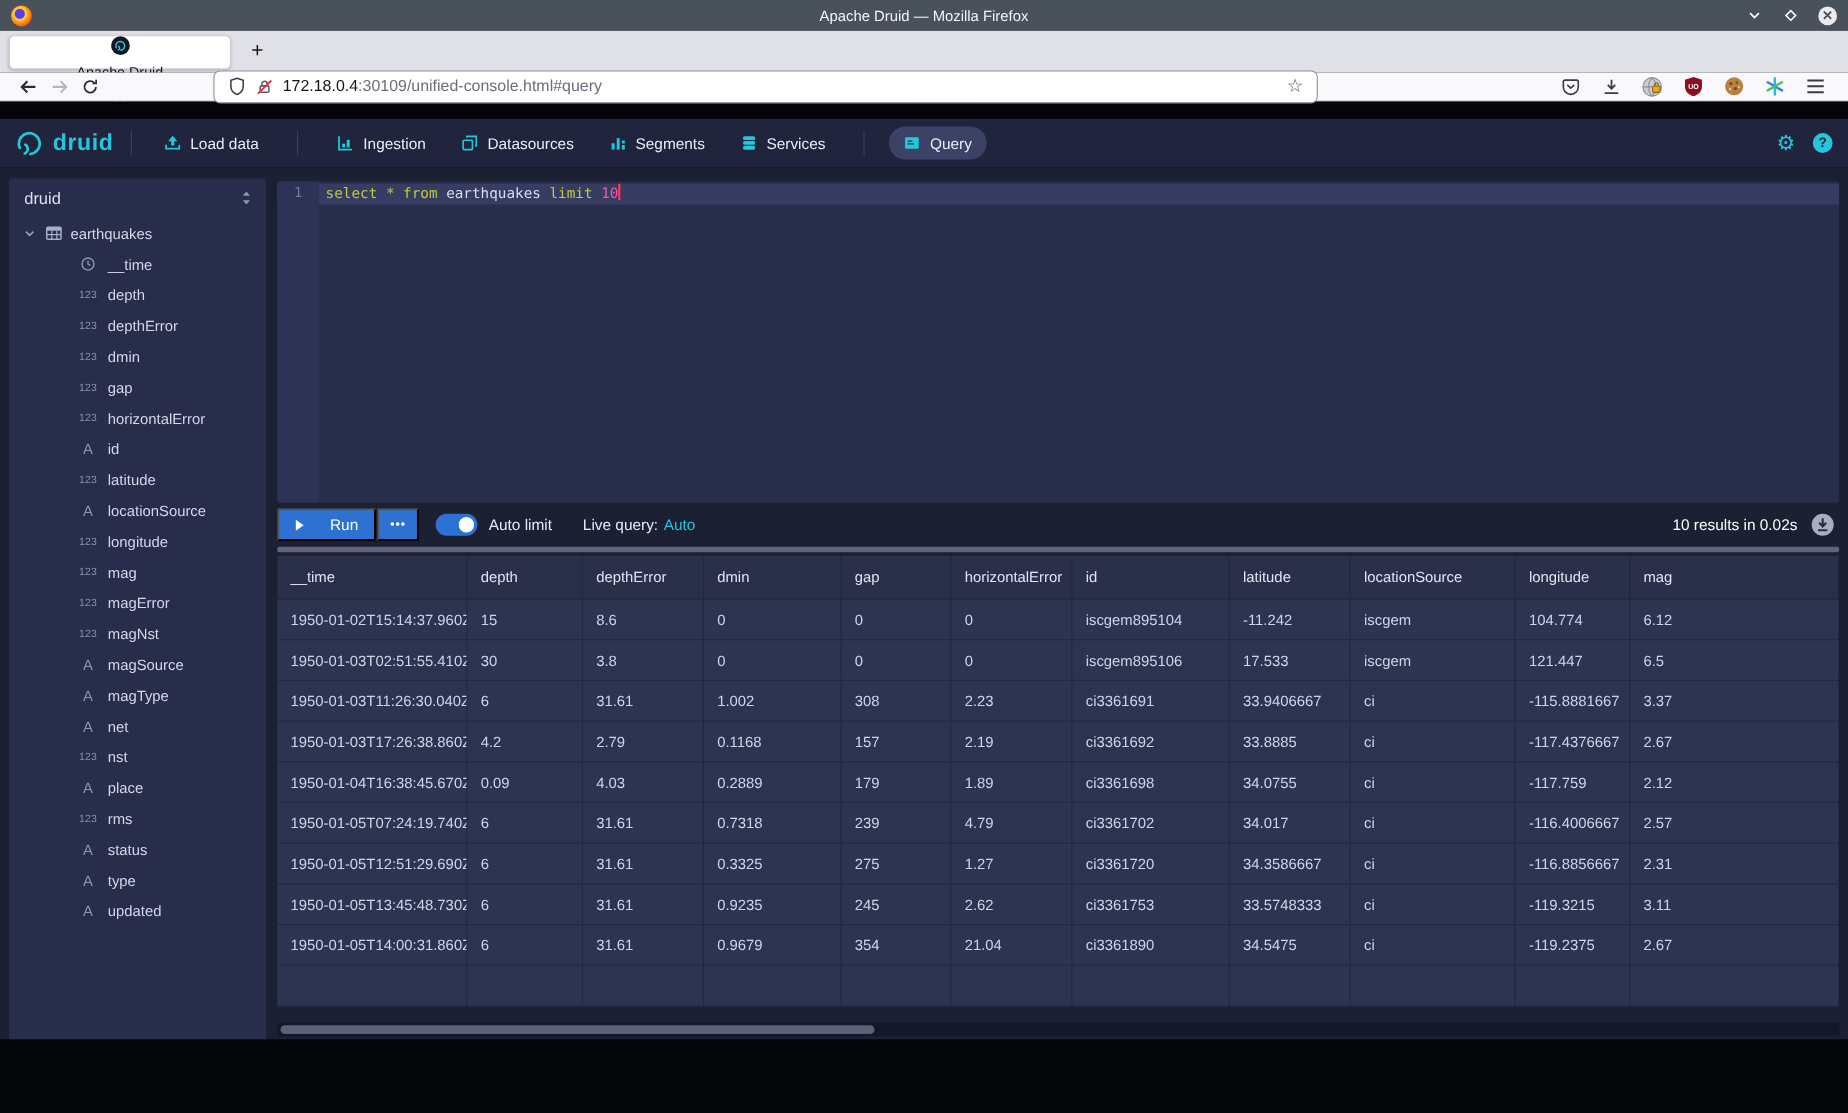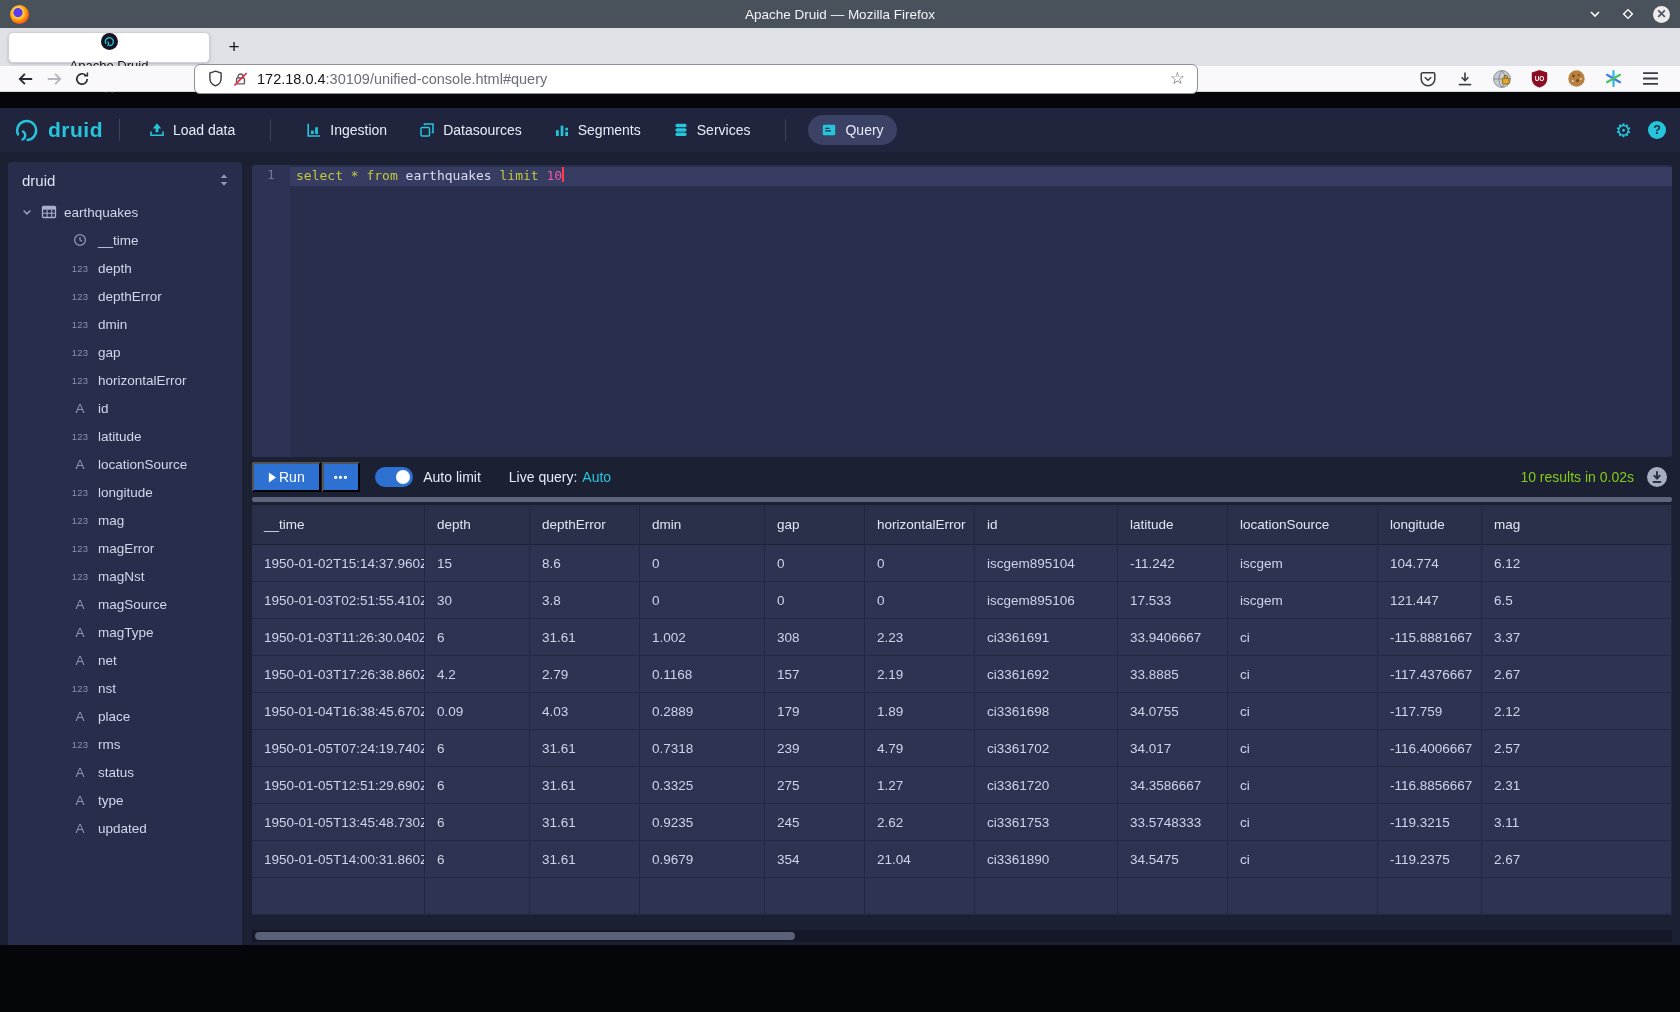--- a/index.html
+++ b/index.html
@@ -85,30 +85,30 @@
   .ed-code { position:absolute; left:44px; top:2px; line-height:19px; white-space:pre;
     font:13px "DejaVu Sans Mono",monospace; }
   .tok.kw, .tok.op { color:var(--kw-color); }
   .tok.id, .tok.pl { color:#d9ddef; }
   .tok.num { color:var(--num-color);text-align:right; }
   .cursor { display:inline-block; width:2px; height:15px; background:var(--cursor-color); vertical-align:-2px; }
 
   .runbar { position:absolute; left:0; right:0; top:310px; height:30px; display:flex; align-items:center; }
   .btn-group { display:flex; gap:1px; }
   .btn { height:30px; background:var(--accent-blue); color:#fff; font-size:14px;
-    display:flex; align-items:center; gap:2px; padding:0 14px; }
+    display:flex; align-items:center; gap:23px; padding:0 14px; }
   .btn.run { border-radius:2px 0 0 2px; }
   .btn.more { border-radius:0 2px 2px 0; padding:0 10px; font-size:11px; letter-spacing:1px; font-weight:bold; }
   .switch { margin-left:15px; width:38px; height:20px; border-radius:10px; background:var(--accent-blue); position:relative; }
   .knob { position:absolute; right:3px; top:3px; width:14px; height:14px; border-radius:50%; background:#fff; }
   .rb-label { margin-left:10px; color:#e8ebf5; font-size:14px; }
   .live { margin-left:28px; color:#e8ebf5; font-size:14px; }
   .live .val { color:var(--accent-cyan); margin-left:5px; }
   .rb-spacer { flex:1; }
-  .results-info { color:#84cc16; font-size:14px; }
+  .results-info { color:#ffffff; font-size:14px; }
   .dl-ic { margin-left:12px; margin-right:4px; display:flex; }
 
   .splitter { position:absolute; left:0; right:0; top:345px; height:5px; background:#5d647b; border-radius:2px; }
 
   .table-wrap { position:absolute; left:0; right:0; top:353px; height:425px; overflow:hidden; }
   table.rt { border-collapse:separate; border-spacing:0; table-layout:fixed; width:1420px; }
   .rt th { height:40px; background:#2a3049; color:#e1e5f3; font-weight:400; font-size:13.5px;
     text-align:left; padding:0 12px; border-right:1px solid #212740; border-bottom:1px solid #1d2337;
     overflow:hidden; white-space:nowrap; }
   .rt td { height:37px; background:#2d3452; color:#ced4e8; font-size:13.5px; padding:0 12px;

